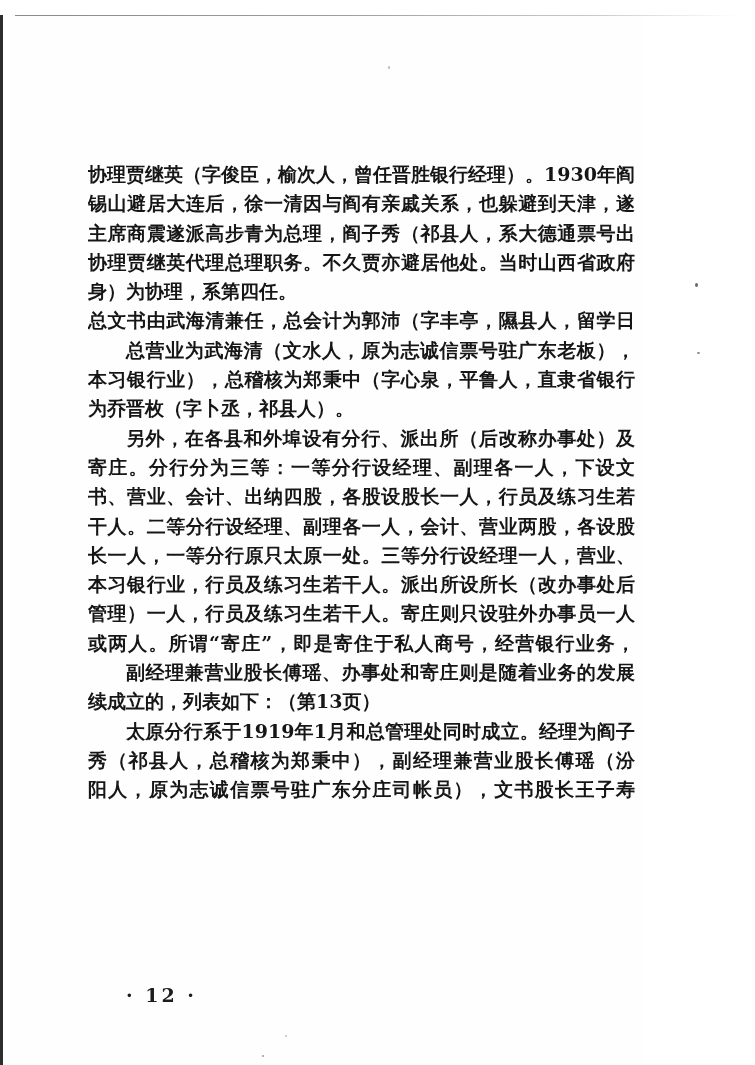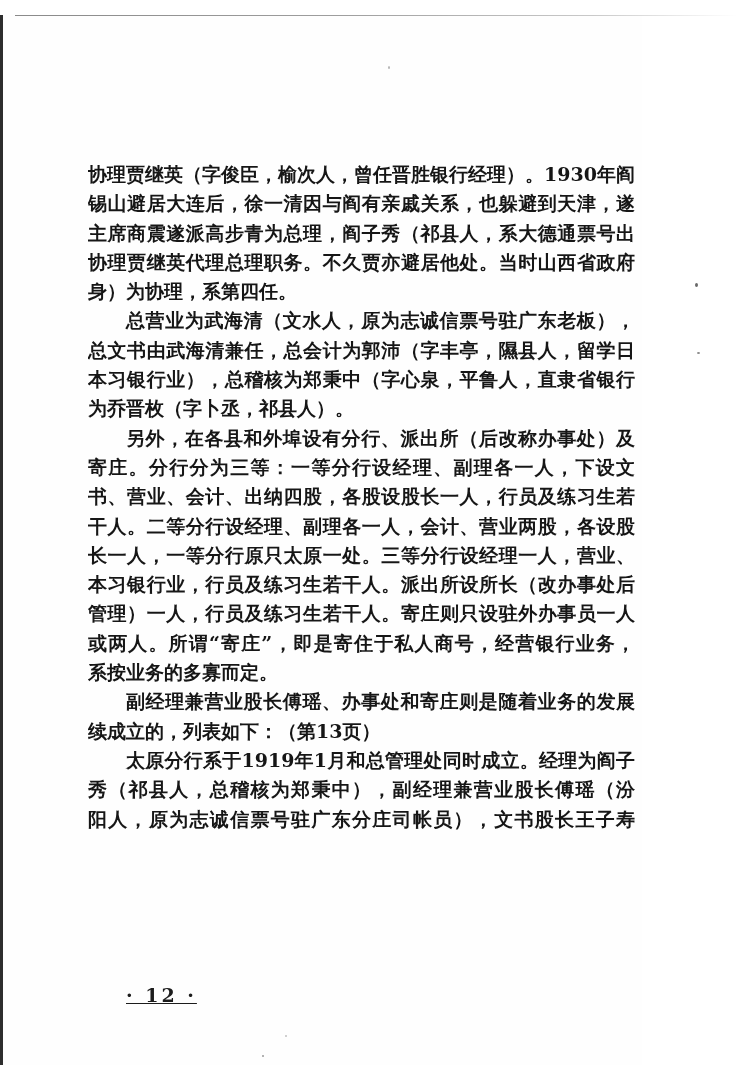--- a/index.html
+++ b/index.html
@@ -55,54 +55,52 @@
   .line.first-indent {
     text-indent: 2em;
   }
   .page-number {
     position: absolute;
     left: 126px; top: 969px;
     font-size: 19px;
     font-weight: bold;
     color: #1c1c1c;
     letter-spacing: 3px;
-    text-decoration: underline;
   }
 </style>
 </head>
 <body>
 
 <div class="page">
   <div class="edge-left"></div>
   <div class="edge-top"></div>
 
   <div class="text-block">
       <div>
         <div class="line">协理贾继英（字俊臣，榆次人，曾任晋胜银行经理）。1930年阎</div>
         <div class="line">锡山避居大连后，徐一清因与阎有亲戚关系，也躲避到天津，遂由</div>
         <div class="line">主席商震遂派高步青为总理，阎子秀（祁县人，系大德通票号出</div>
         <div class="line">协理贾继英代理总理职务。不久贾亦避居他处。当时山西省政府</div>
         <div class="line para-end">身）为协理，系第四任。</div>
       </div>
       <div>
+        <div class="line">总文书由武海清兼任，总会计为郭沛（字丰亭，隰县人，留学日</div>
         <div class="line first-indent">总营业为武海清（文水人，原为志诚信票号驻广东老板），</div>
-        <div class="line">总文书由武海清兼任，总会计为郭沛（字丰亭，隰县人，留学日</div>
         <div class="line">本习银行业），总稽核为郑秉中（字心泉，平鲁人，直隶省银行</div>
         <div class="line para-end">为乔晋枚（字卜丞，祁县人）。</div>
       </div>
       <div>
         <div class="line first-indent">另外，在各县和外埠设有分行、派出所（后改称办事处）及</div>
         <div class="line">寄庄。分行分为三等：一等分行设经理、副理各一人，下设文</div>
         <div class="line">书、营业、会计、出纳四股，各股设股长一人，行员及练习生若</div>
         <div class="line">干人。二等分行设经理、副理各一人，会计、营业两股，各设股</div>
         <div class="line">长一人，一等分行原只太原一处。三等分行设经理一人，营业、会</div>
         <div class="line">本习银行业，行员及练习生若干人。派出所设所长（改办事处后称</div>
         <div class="line">管理）一人，行员及练习生若干人。寄庄则只设驻外办事员一人</div>
         <div class="line">或两人。所谓“寄庄”，即是寄住于私人商号，经营银行业务，</div>
-        <div class="line para-end">系按业务的多寡而定。</div>
       </div>
       <div>
         <div class="line first-indent">副经理兼营业股长傅瑶、办事处和寄庄则是随着业务的发展陆</div>
         <div class="line para-end">续成立的，列表如下：（第13页）</div>
       </div>
       <div>
         <div class="line first-indent">太原分行系于1919年1月和总管理处同时成立。经理为阎子</div>
         <div class="line">秀（祁县人，总稽核为郑秉中），副经理兼营业股长傅瑶（汾</div>
         <div class="line">阳人，原为志诚信票号驻广东分庄司帐员），文书股长王子寿（文</div>
       </div>

